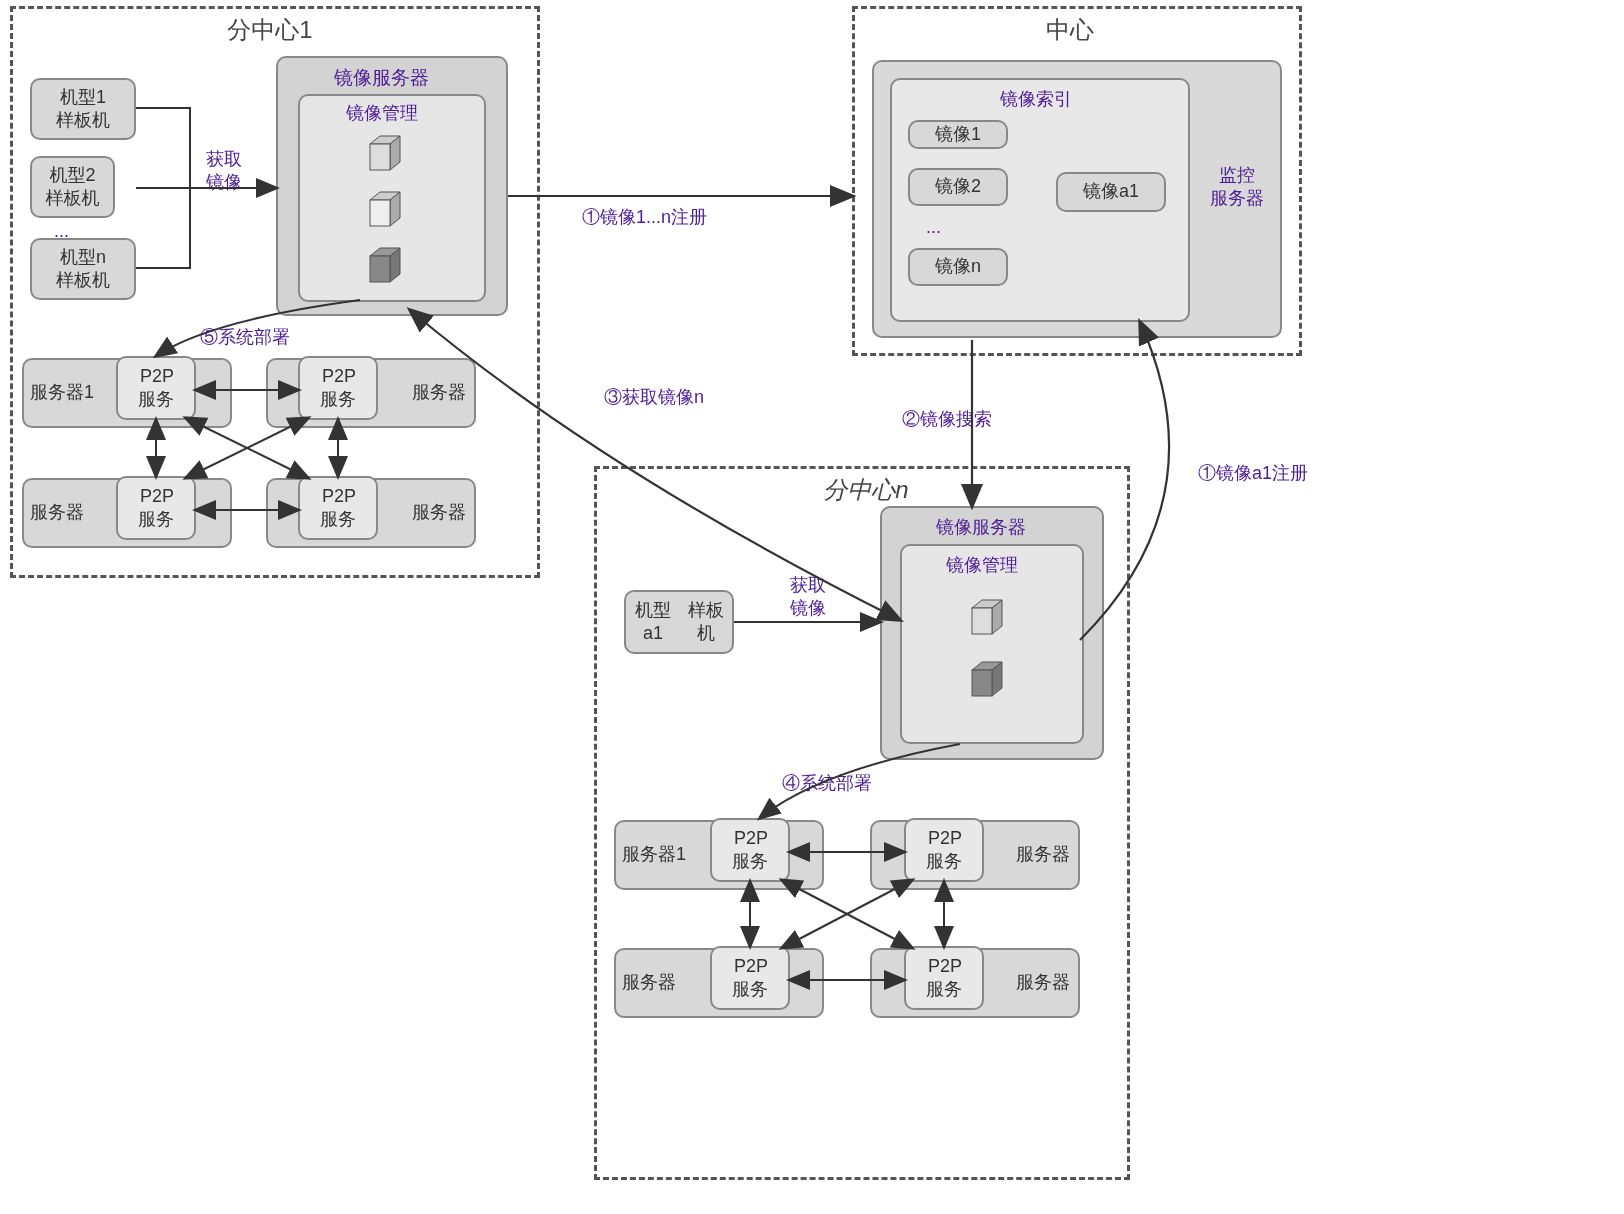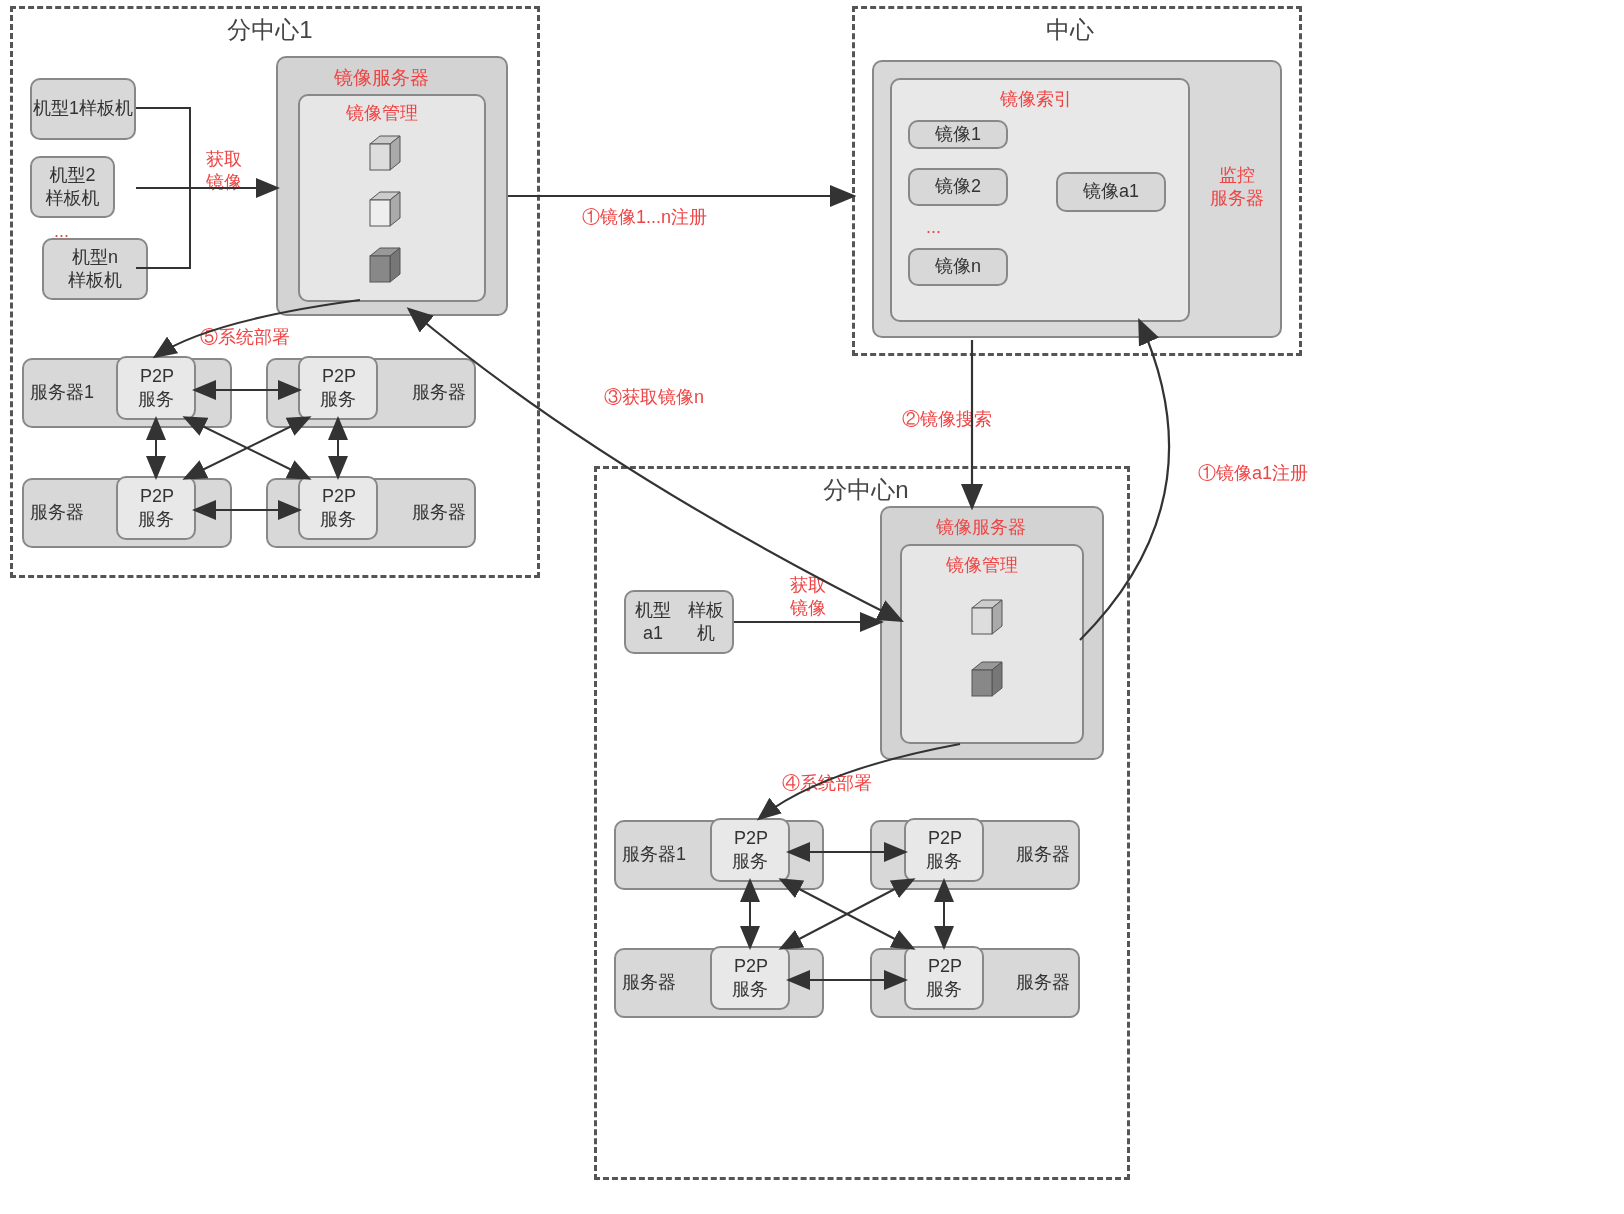--- a/index.html
+++ b/index.html
@@ -40,51 +40,51 @@
     border: 2px solid #888;
     border-radius: 10px;
     background: #e8e8e8;
     display: flex;
     align-items: center;
     justify-content: center;
     text-align: right;
   }
   .plain-label {
     position: absolute;
-    color: #ef4444;
+    color: #4c1d95;
     line-height: 1.3;
     text-align: center;
   }
   .cube {
     position: absolute;
   }
   svg.arrows {
     position: absolute;
     left: 0; top: 0;
     width: 1624px;
     height: 1214px;
     pointer-events: none;
   }
 </style>
 </head>
 <body>
 
 <div class="dashed-box" style="left:10px; top:6px; width:530px; height:572px;"></div>
 <div class="title" style="left:210px; top:14px; width:120px;">分中心1</div>
 
-<div class="rnd-box" style="left:30px; top:78px; width:106px; height:62px; flex-direction:row;">
+<div class="rnd-box" style="left:30px; top:78px; width:106px; height:62px; flex-direction:column;">
   <span>机型1</span>
   <span>样板机</span>
 </div>
 <div class="rnd-box" style="left:30px; top:156px; width:85px; height:62px; flex-direction:column;">
   <span>机型2</span>
   <span>样板机</span>
 </div>
 <div class="plain-label" style="left:54px; top:220px;">...</div>
-<div class="rnd-box" style="left:30px; top:238px; width:106px; height:62px; flex-direction:column;margin-left:12px;">
+<div class="rnd-box" style="left:30px; top:238px; width:106px; height:62px; flex-direction:column;">
   <span>机型n</span>
   <span>样板机</span>
 </div>
 
 <div class="plain-label" style="left:206px; top:148px; white-space:pre;">获取
 镜像</div>
 
 <div class="rnd-box" style="left:276px; top:56px; width:232px; height:260px; background:#d3d3d3;">
 </div>
 <div class="plain-label" style="left:334px; top:66px; font-size:19px;">镜像服务器</div>
@@ -143,21 +143,21 @@
 <div class="inner-box" style="left:890px; top:78px; width:300px; height:244px; background:#e8e8e8;"></div>
 <div class="plain-label" style="left:1000px; top:88px;">镜像索引</div>
 
 <div class="rnd-box" style="left:908px; top:120px; width:100px; height:29px;">镜像1</div>
 <div class="rnd-box" style="left:908px; top:168px; width:100px; height:38px;">镜像2</div>
 <div class="plain-label" style="left:926px; top:216px;">...</div>
 <div class="rnd-box" style="left:908px; top:248px; width:100px; height:38px;">镜像n</div>
 <div class="rnd-box" style="left:1056px; top:172px; width:110px; height:40px;">镜像a1</div>
 
 <div class="dashed-box" style="left:594px; top:466px; width:536px; height:714px;"></div>
-<div class="title" style="left:806px; top:474px; width:120px;">分中心n</div>
+<div class="title" style="left:806px; top:474px; width:120px;font-style:italic;">分中心n</div>
 
 <div class="rnd-box" style="left:880px; top:506px; width:224px; height:254px; background:#d3d3d3;"></div>
 <div class="plain-label" style="left:936px; top:516px;">镜像服务器</div>
 <div class="inner-box" style="left:900px; top:544px; width:184px; height:200px; background:#e6e6e6;"></div>
 <div class="plain-label" style="left:946px; top:554px;">镜像管理</div>
 
 <svg class="cube" style="left:962px; top:596px;" width="50" height="44">
   <polygon points="10,12 30,12 40,4 20,4" fill="#ccc" stroke="#555"></polygon>
   <polygon points="30,12 40,4 40,30 30,38" fill="#aaa" stroke="#555"></polygon>
   <rect x="10" y="12" width="20" height="26" fill="#ddd" stroke="#555"></rect>

